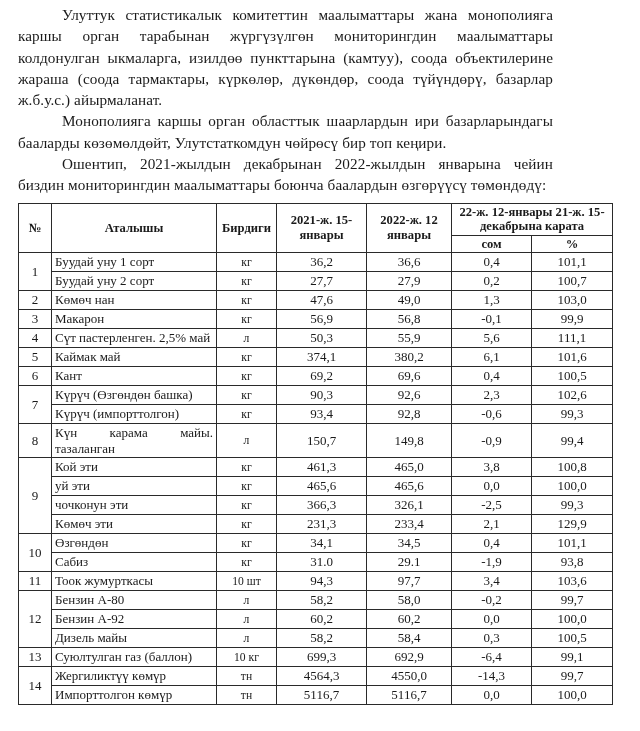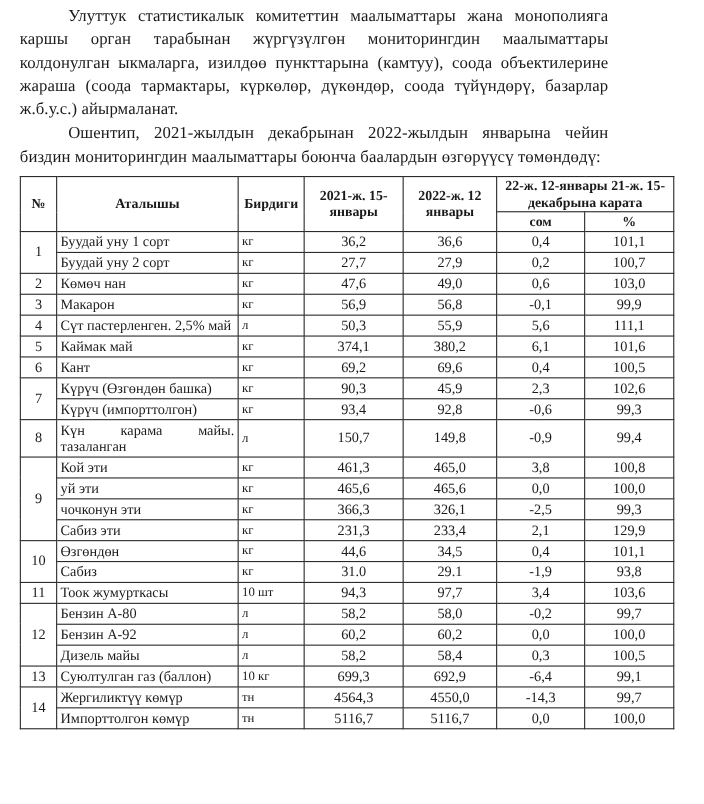--- a/index.html
+++ b/index.html
@@ -65,37 +65,38 @@
   }
   td.c-name {
     text-align: justify;
     text-justify: inter-word;
     font-size: 13px;
     padding-left: 5px;
     line-height: 15.5px;
   }
   td.c-name.single { text-align: left; }
   td.c-unit {
-    text-align: left;
+    text-align: center;
     font-size: 11.6px;
   }
   td.c-num {
     text-align: center;
     font-size: 13px;
   }
   .hdr-merge-top {
     line-height: 14.6px;
   }
 </style>
 </head>
 <body>
 
 <div class="page">
 
   <p class="para">Улуттук статистикалык комитеттин маалыматтары жана монополияга каршы орган тарабынан жүргүзүлгөн мониторингдин маалыматтары колдонулган ыкмаларга, изилдөө пункттарына (камтуу), соода объектилерине жараша (соода тармактары, күркөлөр, дүкөндөр, соода түйүндөрү, базарлар ж.б.у.с.) айырмаланат.</p>
+  <p class="para">Монополияга каршы орган областтык шаарлардын ири базарларындагы бааларды көзөмөлдөйт, Улутстаткомдун чөйрөсү бир топ кеңири.</p>
   <p class="para last">Ошентип, 2021-жылдын декабрынан 2022-жылдын январына чейин биздин мониторингдин маалыматтары боюнча баалардын өзгөрүүсү төмөндөдү:</p>
 
   <table class="price-table">
     <colgroup>
       <col class="col-no">
         <col class="col-name">
         <col class="col-unit">
       <col class="col-p1">
         <col class="col-p2">
         <col class="col-som">
@@ -132,21 +133,21 @@
           <td class="c-num">27,9</td>
           <td class="c-num">0,2</td>
           <td class="c-num">100,7</td>
         </tr>
         <tr>
           <td class="c-no" rowspan="1">2</td>
           <td class="c-name single">Көмөч нан</td>
           <td class="c-unit">кг</td>
           <td class="c-num">47,6</td>
           <td class="c-num">49,0</td>
-          <td class="c-num">0,6</td>
+          <td class="c-num">1,3</td>
           <td class="c-num">103,0</td>
         </tr>
         <tr>
           <td class="c-no" rowspan="1">3</td>
           <td class="c-name single">Макарон</td>
           <td class="c-unit">кг</td>
           <td class="c-num">56,9</td>
           <td class="c-num">56,8</td>
           <td class="c-num">-0,1</td>
           <td class="c-num">99,9</td>
@@ -176,21 +177,21 @@
           <td class="c-num">69,2</td>
           <td class="c-num">69,6</td>
           <td class="c-num">0,4</td>
           <td class="c-num">100,5</td>
         </tr>
         <tr>
           <td class="c-no" rowspan="2">7</td>
           <td class="c-name">Күрүч (Өзгөндөн башка)</td>
           <td class="c-unit">кг</td>
           <td class="c-num">90,3</td>
-          <td class="c-num">45,9</td>
+          <td class="c-num">92,6</td>
           <td class="c-num">2,3</td>
           <td class="c-num">102,6</td>
         </tr>
         <tr>
           <td class="c-name single">Күрүч (импорттолгон)</td>
           <td class="c-unit">кг</td>
           <td class="c-num">93,4</td>
           <td class="c-num">92,8</td>
           <td class="c-num">-0,6</td>
           <td class="c-num">99,3</td>
@@ -223,32 +224,32 @@
         </tr>
         <tr>
           <td class="c-name single">чочконун эти</td>
           <td class="c-unit">кг</td>
           <td class="c-num">366,3</td>
           <td class="c-num">326,1</td>
           <td class="c-num">-2,5</td>
           <td class="c-num">99,3</td>
         </tr>
         <tr>
-          <td class="c-name single">Сабиз эти</td>
+          <td class="c-name single">Көмөч эти</td>
           <td class="c-unit">кг</td>
           <td class="c-num">231,3</td>
           <td class="c-num">233,4</td>
           <td class="c-num">2,1</td>
           <td class="c-num">129,9</td>
         </tr>
         <tr>
           <td class="c-no" rowspan="2">10</td>
           <td class="c-name single">Өзгөндөн</td>
           <td class="c-unit">кг</td>
-          <td class="c-num">44,6</td>
+          <td class="c-num">34,1</td>
           <td class="c-num">34,5</td>
           <td class="c-num">0,4</td>
           <td class="c-num">101,1</td>
         </tr>
         <tr>
           <td class="c-name single">Сабиз</td>
           <td class="c-unit">кг</td>
           <td class="c-num">31.0</td>
           <td class="c-num">29.1</td>
           <td class="c-num">-1,9</td>

